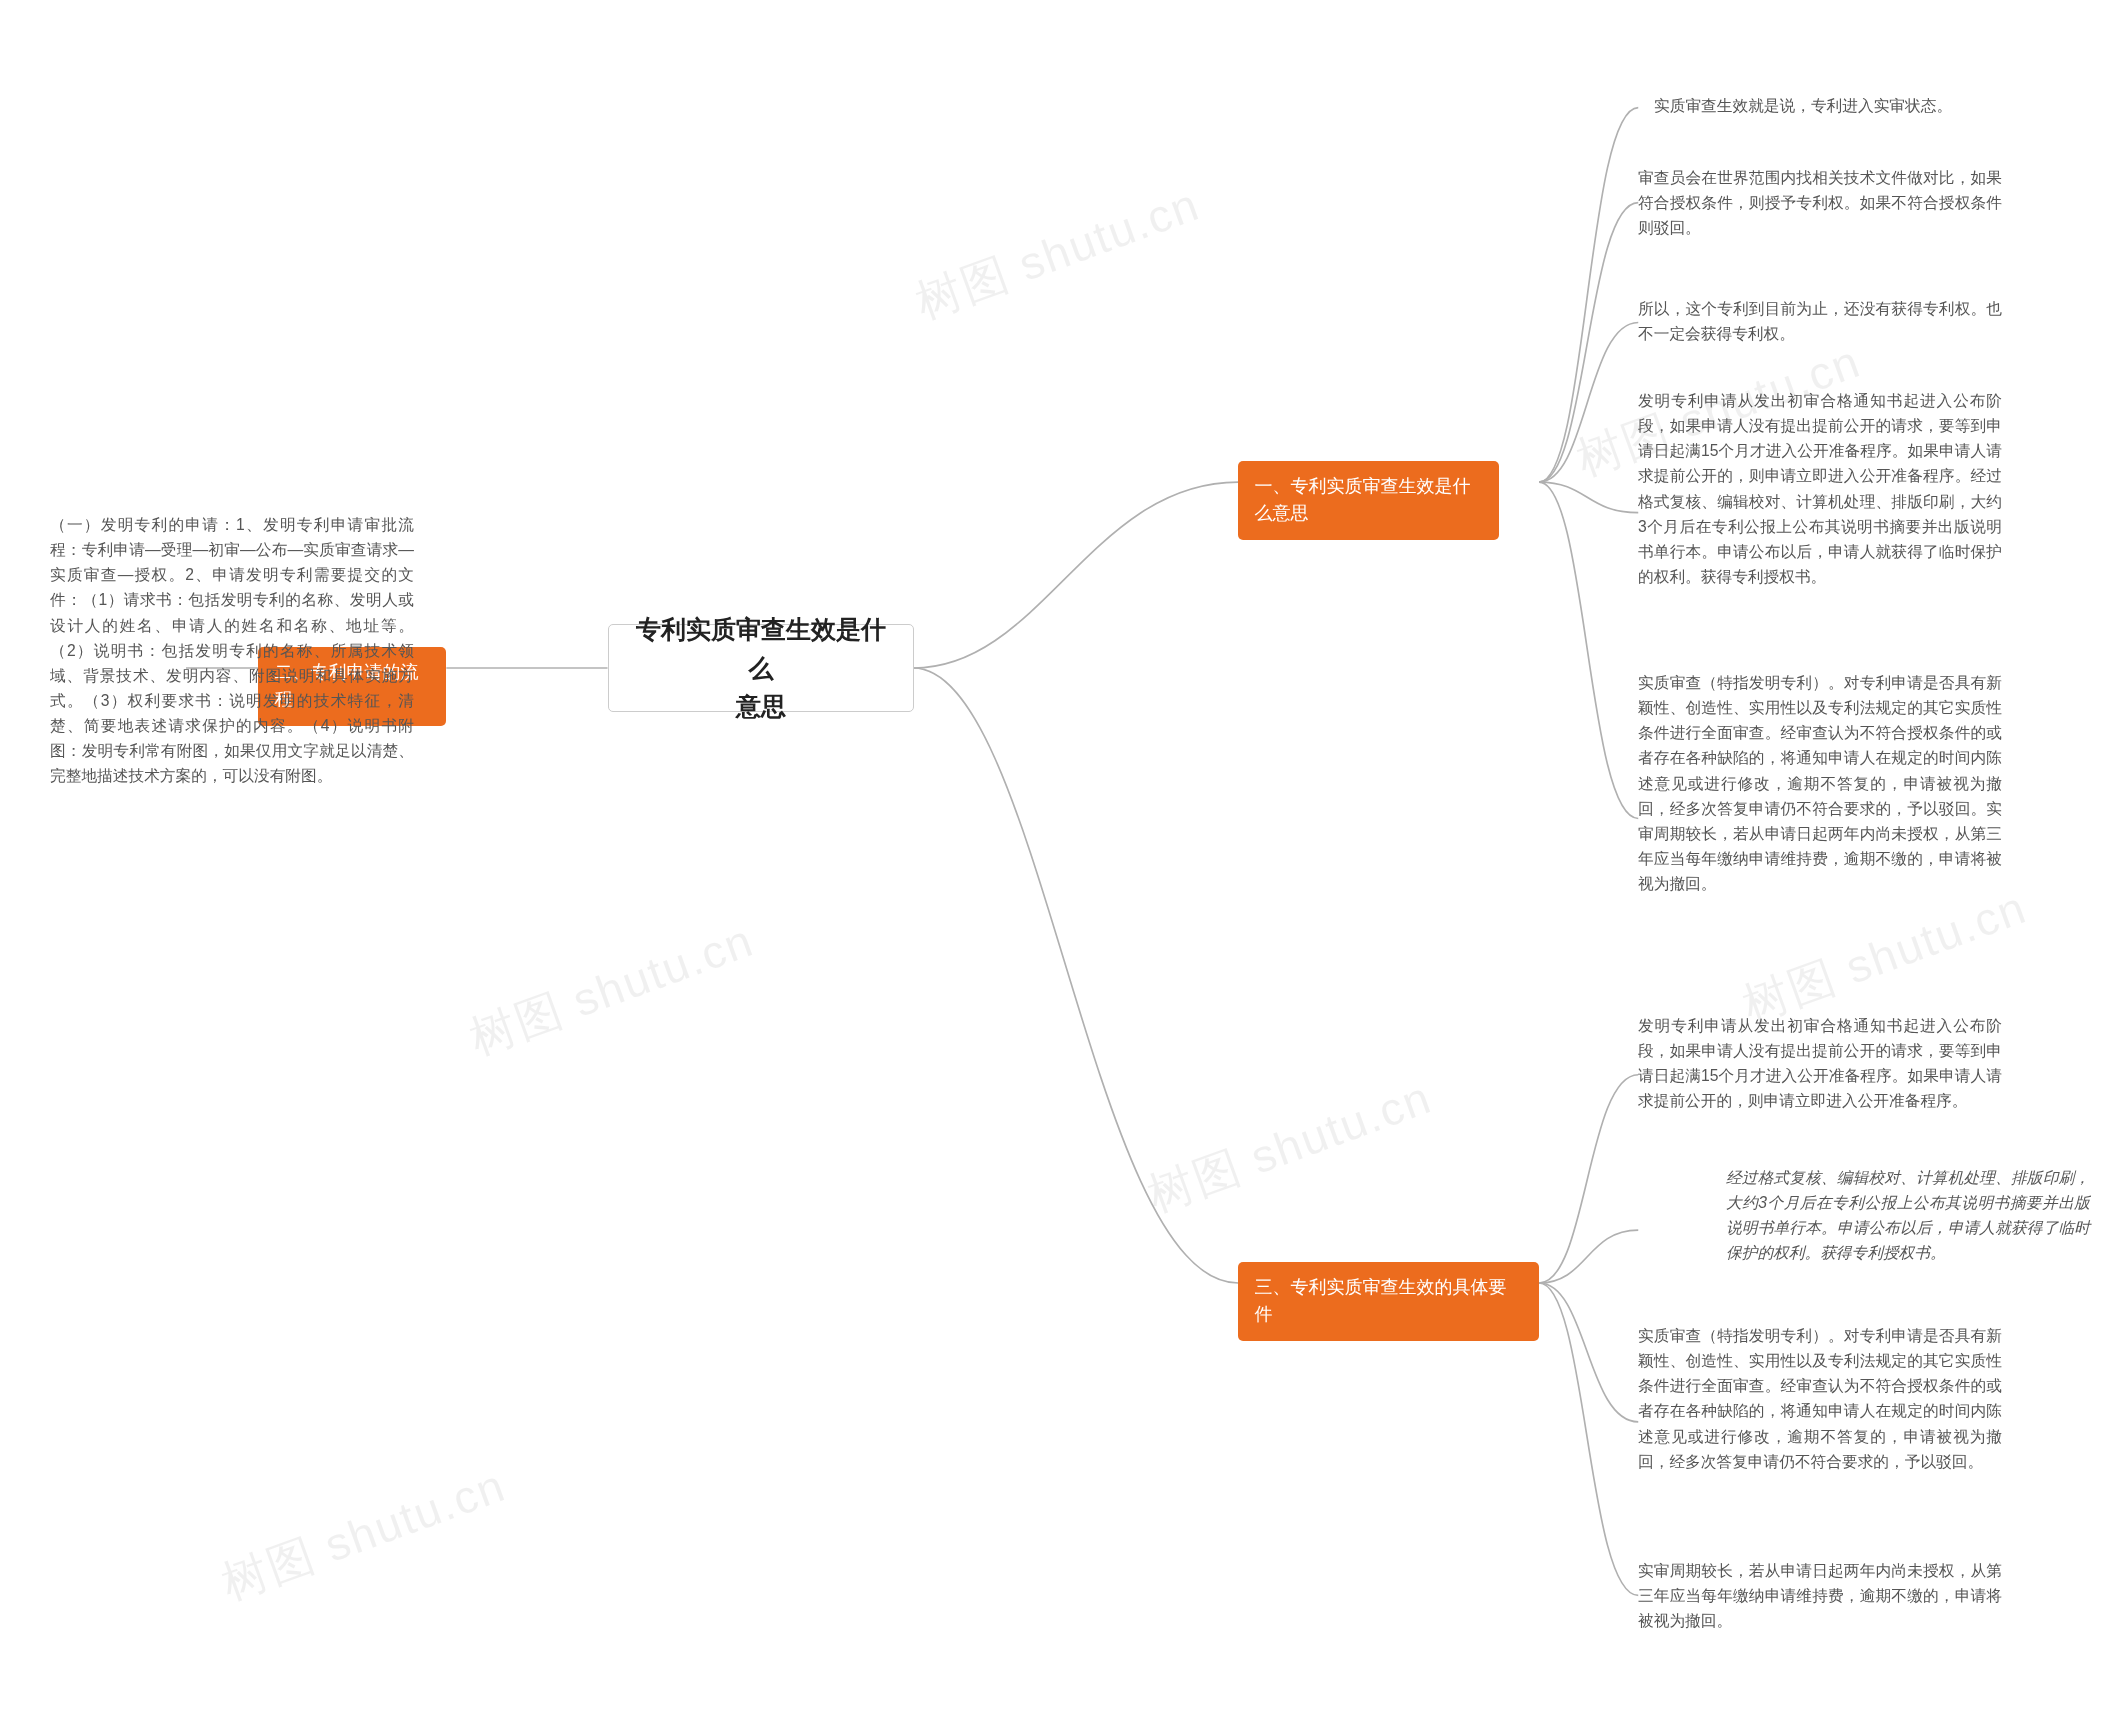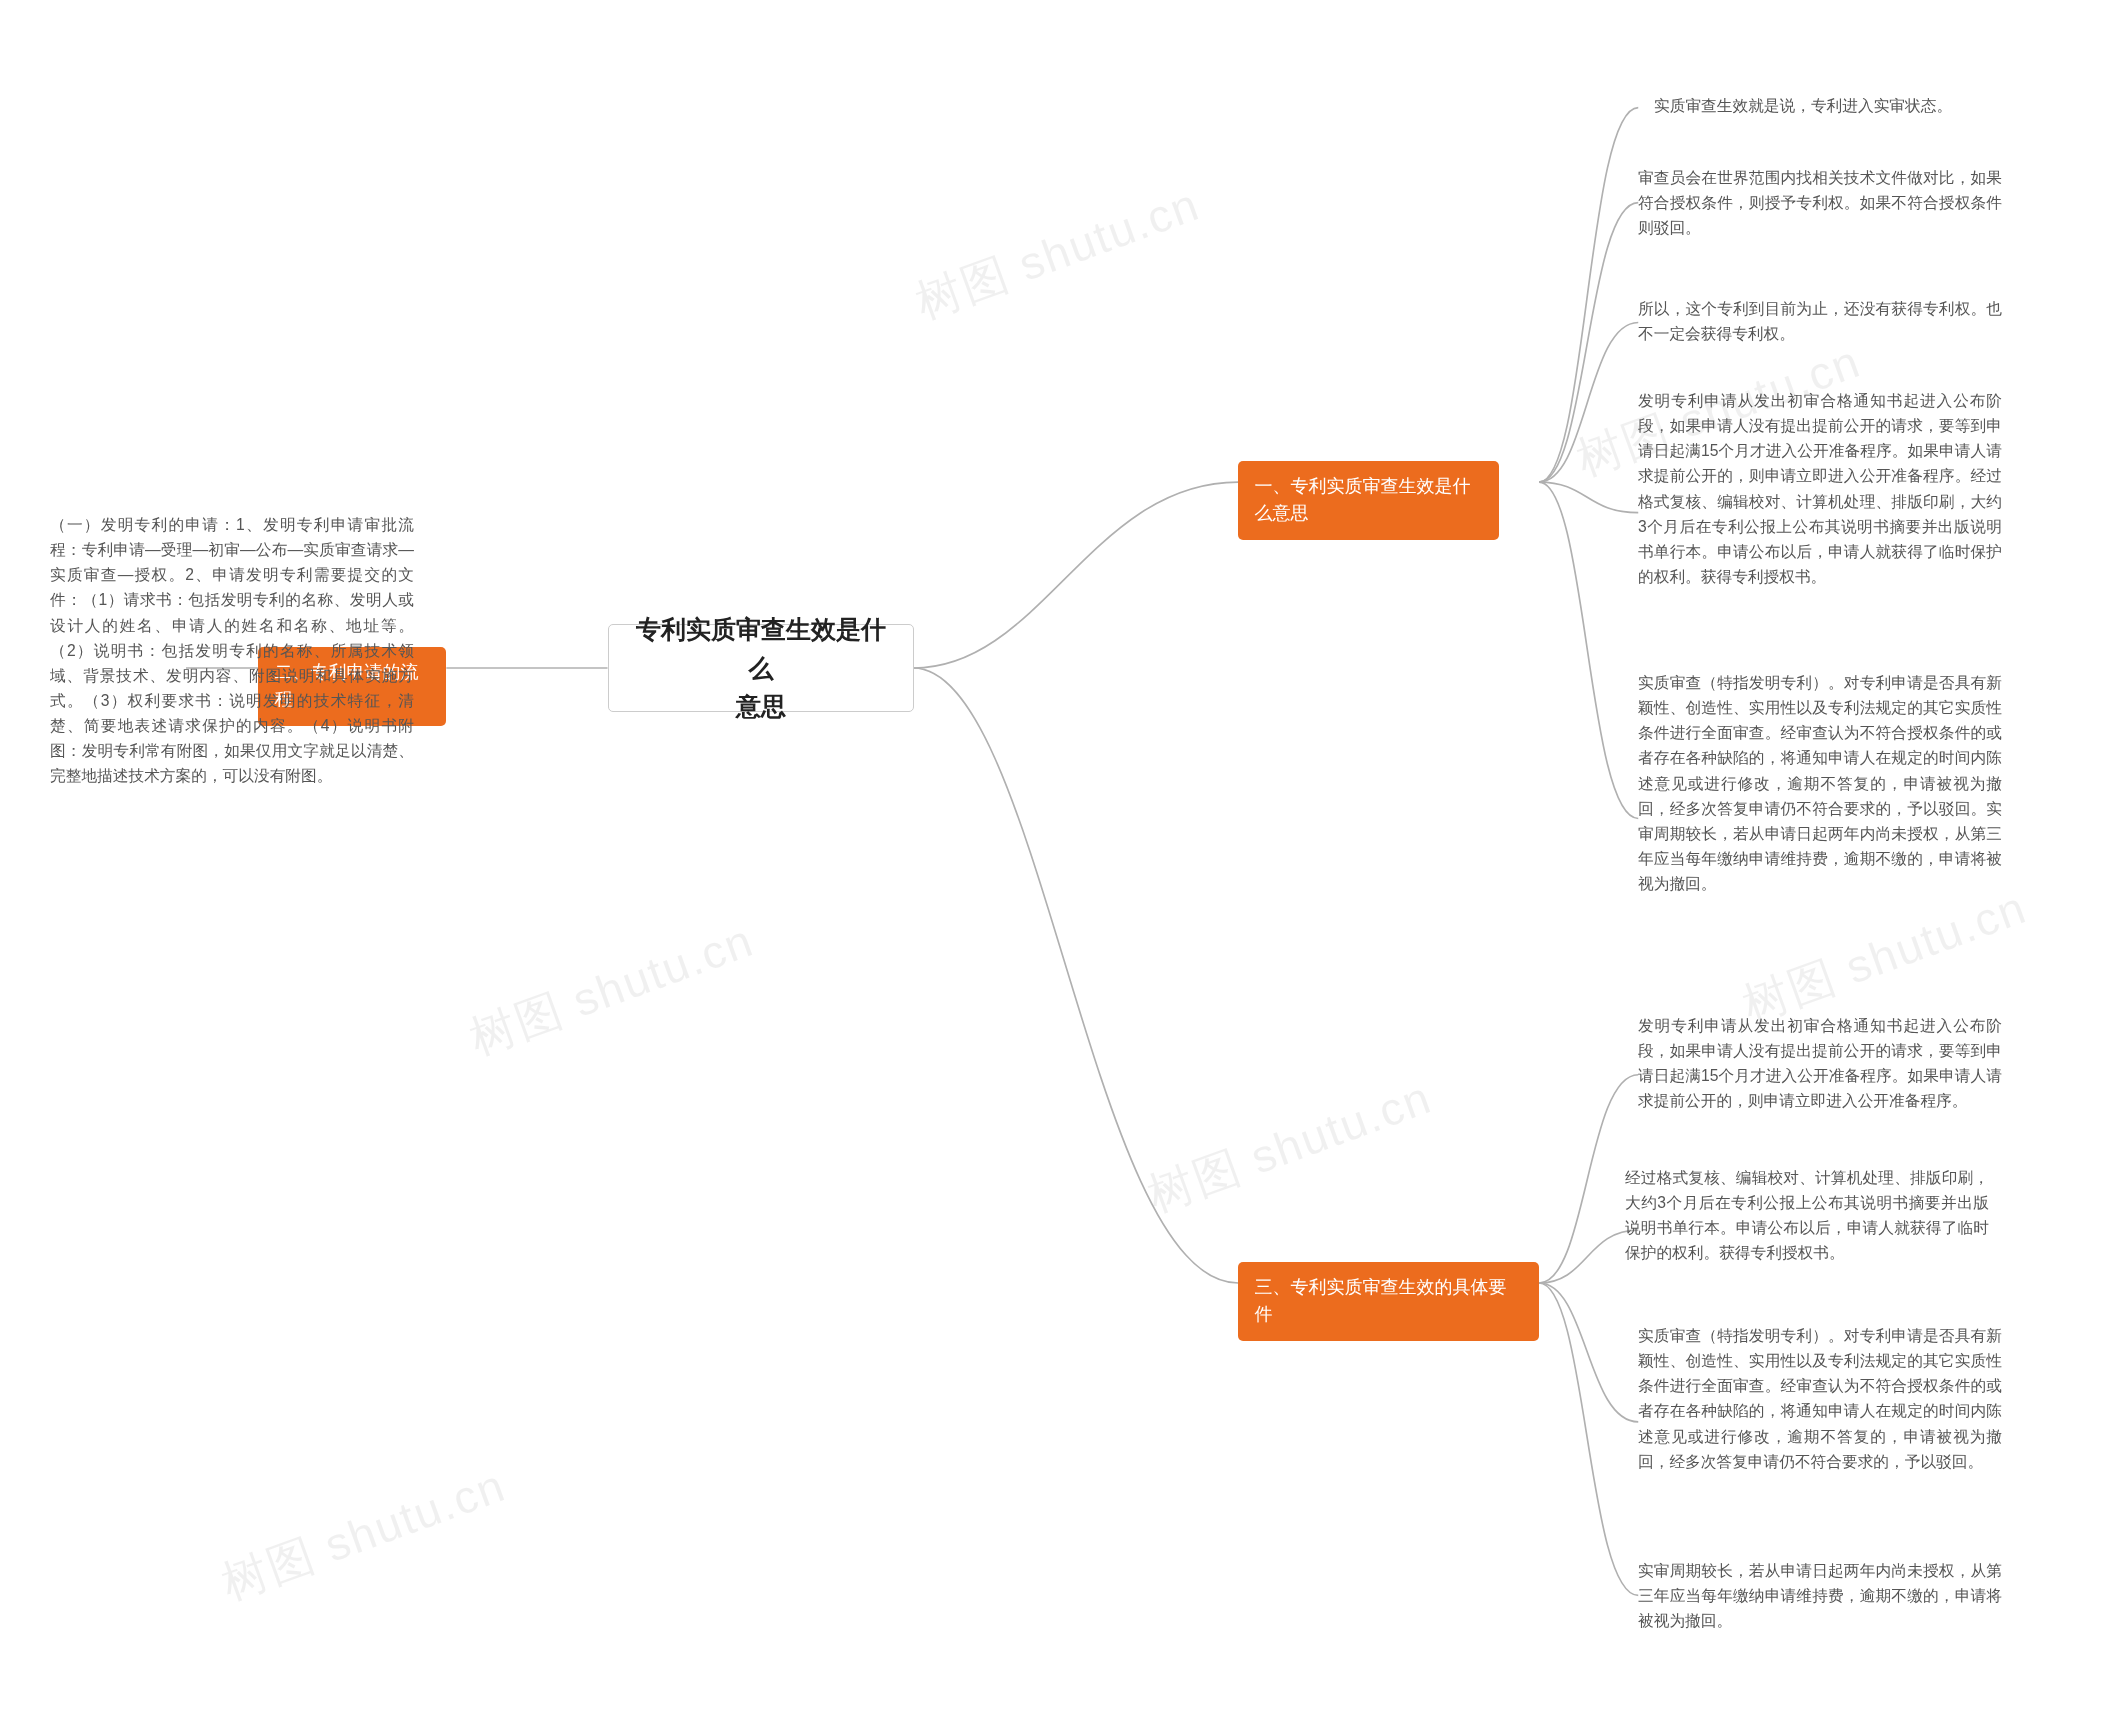--- a/index.html
+++ b/index.html
@@ -136,18 +136,18 @@
 <div class="node leaf-node-block" style="left:1638px; top:670px; width:364px;">实质审查（特指发明专利）。对专利申请是否具有新颖性、创造性、实用性以及专利法规定的其它实质性条件进行全面审查。经审查认为不符合授权条件的或者存在各种缺陷的，将通知申请人在规定的时间内陈述意见或进行修改，逾期不答复的，申请被视为撤回，经多次答复申请仍不符合要求的，予以驳回。实审周期较长，若从申请日起两年内尚未授权，从第三年应当每年缴纳申请维持费，逾期不缴的，申请将被视为撤回。</div>
 
 <div class="node branch-node" style="left:258px; top:647px; width:188px;">二、专利申请的流程</div>
 
 <div class="node leaf-node-block leaf-node-block-left" style="left:50px; top:512px; width:364px;">（一）发明专利的申请：1、发明专利申请审批流程：专利申请—受理—初审—公布—实质审查请求—实质审查—授权。2、申请发明专利需要提交的文件：（1）请求书：包括发明专利的名称、发明人或设计人的姓名、申请人的姓名和名称、地址等。（2）说明书：包括发明专利的名称、所属技术领域、背景技术、发明内容、附图说明和具体实施方式。（3）权利要求书：说明发明的技术特征，清楚、简要地表述请求保护的内容。（4）说明书附图：发明专利常有附图，如果仅用文字就足以清楚、完整地描述技术方案的，可以没有附图。</div>
 
 <div class="node branch-node" style="left:1238px; top:1262px; width:301px;">三、专利实质审查生效的具体要件</div>
 
 <div class="node leaf-node-block" style="left:1638px; top:1013px; width:364px;">发明专利申请从发出初审合格通知书起进入公布阶段，如果申请人没有提出提前公开的请求，要等到申请日起满15个月才进入公开准备程序。如果申请人请求提前公开的，则申请立即进入公开准备程序。</div>
 
-<div class="node leaf-node-block" style="left:1625px; top:1165px; width:364px;">经过格式复核、编辑校对、计算机处理、排版印刷，大约3个月后在专利公报上公布其说明书摘要并出版说明书单行本。申请公布以后，申请人就获得了临时保护的权利。获得专利授权书。</div>
+<div class="node leaf-node-block" style="left:1726px; top:1165px; width:364px;font-style:italic;">经过格式复核、编辑校对、计算机处理、排版印刷，大约3个月后在专利公报上公布其说明书摘要并出版说明书单行本。申请公布以后，申请人就获得了临时保护的权利。获得专利授权书。</div>
 
 <div class="node leaf-node-block" style="left:1638px; top:1323px; width:364px;">实质审查（特指发明专利）。对专利申请是否具有新颖性、创造性、实用性以及专利法规定的其它实质性条件进行全面审查。经审查认为不符合授权条件的或者存在各种缺陷的，将通知申请人在规定的时间内陈述意见或进行修改，逾期不答复的，申请被视为撤回，经多次答复申请仍不符合要求的，予以驳回。</div>
 
 <div class="node leaf-node-block" style="left:1638px; top:1558px; width:364px;">实审周期较长，若从申请日起两年内尚未授权，从第三年应当每年缴纳申请维持费，逾期不缴的，申请将被视为撤回。</div>
 
 
 </body></html>

